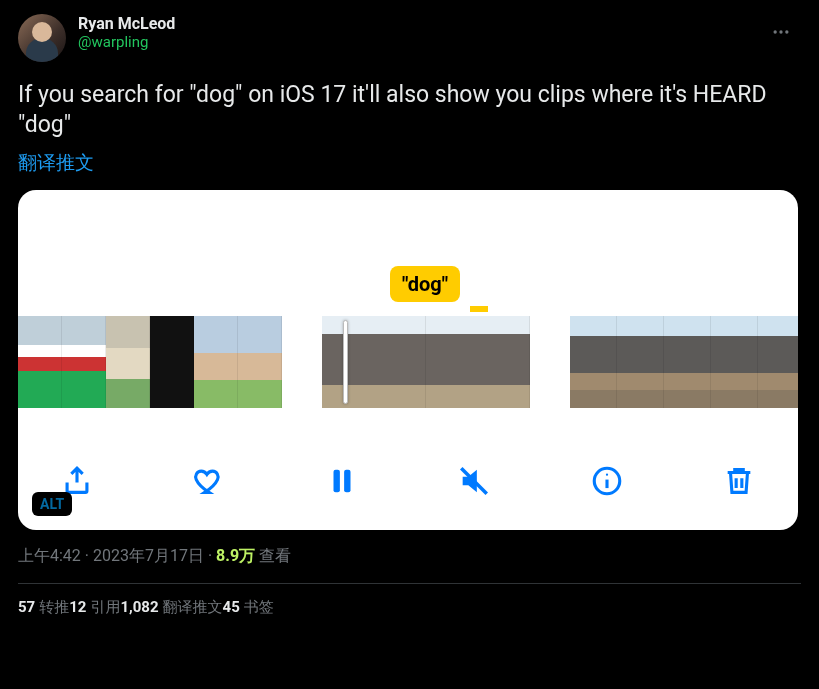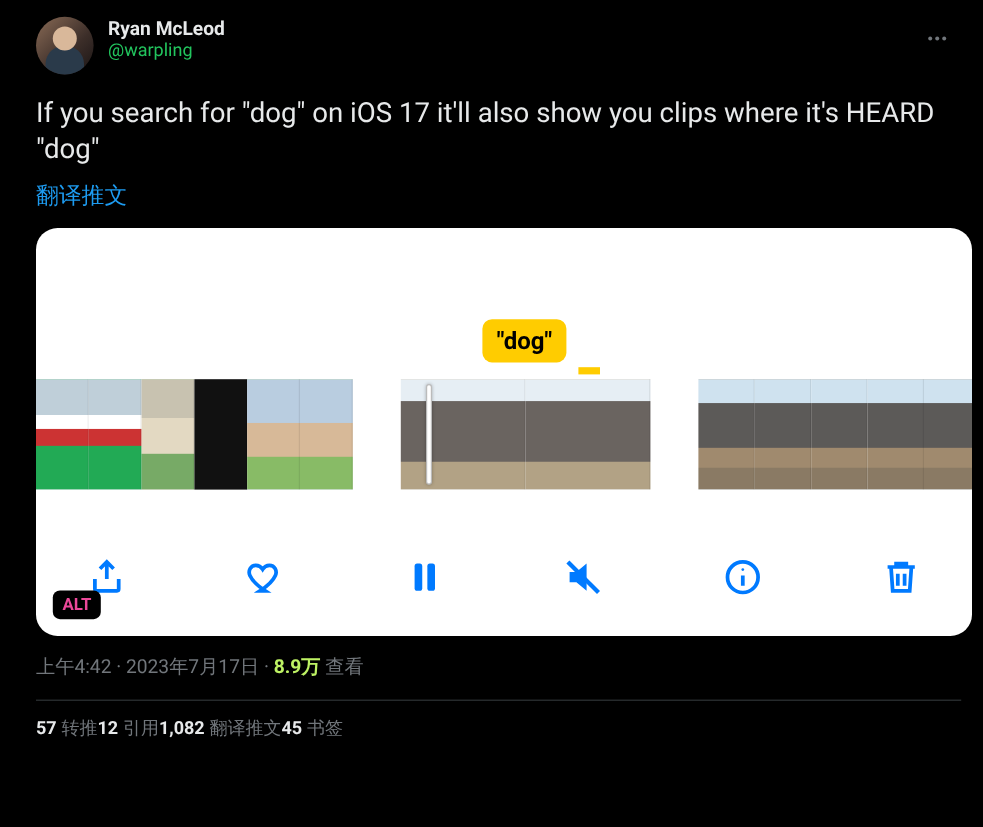--- a/index.html
+++ b/index.html
@@ -5,21 +5,21 @@
   * { box-sizing: border-box; margin: 0; padding: 0; }
   body {
     background: #000;
     color: #e7e9ea;
     font-family: -apple-system, BlinkMacSystemFont, "Segoe UI", Roboto, Helvetica, Arial, sans-serif;
     width: 819px;
     height: 689px;
     overflow: hidden;
     padding: 14px 18px;
   }
-  .tweet { position: relative; margin-left: 12px; }
+  .tweet { position: relative; }
   .header { display: flex; align-items: flex-start; }
   .avatar {
     width: 48px; height: 48px; border-radius: 50%;
     background: linear-gradient(135deg,#8a6b56 0%, #3c2e29 60%, #1a1414 100%);
     flex-shrink: 0;
     position: relative; overflow: hidden;
   }
   .avatar::after{
     content:""; position:absolute; left:14px; top:8px; width:20px; height:20px;
     border-radius:50%; background:#d9b89a;
@@ -103,21 +103,21 @@
   }
   .toolbar {
     position: absolute; left:0; right:0; bottom: 22px;
     display:flex; justify-content:space-between; align-items:center;
     padding: 0 36px;
   }
   .tb-btn { color:#007aff; cursor:pointer; padding:6px; }
   .tb-btn svg{ width:34px; height:34px; stroke:#007aff; fill:none; stroke-width:2.2;}
   .alt-badge{
     position:absolute; left:14px; bottom:14px;
-    background:#000; color:#ec4899; font-weight:700;
+    background:#000; color:#0369a1; font-weight:700;
     font-size:14px; padding:4px 8px; border-radius:6px;
     cursor:pointer;
   }
   .meta {
     margin-top: 16px;
     color: #71767b;
     font-size: 16px;
   }
   .meta .strong { color:#bef264; font-weight:700; }
   .divider {

